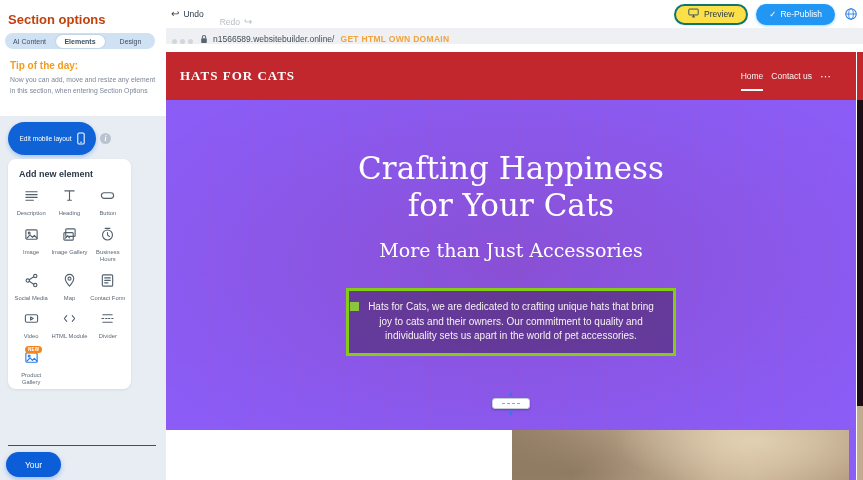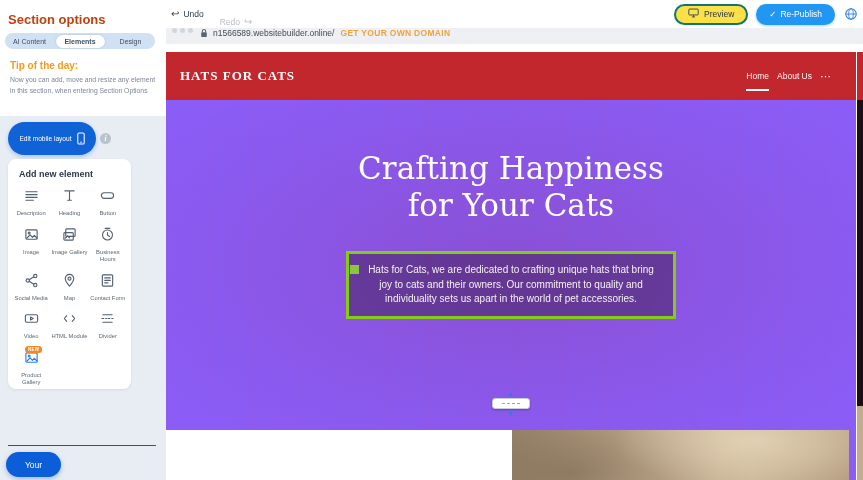--- a/index.html
+++ b/index.html
@@ -36,21 +36,21 @@
   .el-cell { position:relative; display:flex; flex-direction:column; align-items:center; gap:3px; cursor:pointer; }
   .el-icon svg { width:15px; height:15px; stroke:#53606e; fill:none; stroke-width:1.2; stroke-linecap:round; stroke-linejoin:round; }
   .el-icon.blue svg { stroke:#2a7de1; }
   .el-label { font-size:5.8px; color:#5c6876; text-align:center; line-height:1.3; max-width:42px; }
   .new-badge { position:absolute; top:-4px; right:8px; background:#f5861f; color:#fff; font-size:4.5px; font-weight:700; padding:1px 3px; border-radius:5px; letter-spacing:.3px; }
   .divider-line { position:absolute; left:8px; right:10px; top:417px; height:1px; background:#454f5b; }
   .done-btn { position:absolute; top:424px; left:6px; width:55px; height:25px; border-radius:13px; background:#0b5ed7; border:none; color:#fff; font-size:8.5px; display:flex; align-items:center; justify-content:center; cursor:pointer; box-shadow:0 2px 5px rgba(11,94,215,.35); }
 
   
   .main { position:absolute; top:28px; left:166px; right:0; bottom:0; background:#fff; }
-  .browser-bar { position:absolute; top:0; left:0; right:0; height:16px; background:#eef0f3; display:flex; align-items:flex-start; padding-left:6px; }
+  .browser-bar { position:absolute; top:0; left:0; right:0; height:16px; background:#eef0f3; display:flex; align-items:flex-end; padding-left:6px; }
   .dots { display:flex; gap:3px; margin-right:7px; }
   .dot { width:5px; height:5px; border-radius:50%; background:#d2d6db; }
   .lock-wrap { margin-right:5px; display:flex; }
   .url-text { font-size:8.5px; color:#454c55; }
   .domain-cta { font-size:8.5px; font-weight:700; color:#f2a33c; margin-left:6px; letter-spacing:.3px; cursor:pointer; }
 
   .site { position:absolute; top:24px; left:0; right:7px; bottom:0; overflow:hidden; }
   .site-header { height:48px; background:#c1272d; display:flex; align-items:center; }
   .site-logo { margin-left:14px; font-size:13px; font-weight:700; color:#fff; letter-spacing:1px; font-family:"Liberation Serif", serif; }
   .site-nav { margin-left:auto; display:flex; align-items:center; gap:8px; margin-right:24px; font-size:8.5px; color:#fff; height:48px; }
@@ -267,36 +267,37 @@
         <span class="dot"></span>
         <span class="dot"></span>
       </div>
       <span class="lock-wrap">
         <svg width="8" height="10" viewBox="0 0 10 12">
             <rect x="1.5" y="5" width="7" height="6" rx="1" fill="#5a6470"></rect>
             <path d="M3 5V3.5a2 2 0 0 1 4 0V5" fill="none" stroke="#5a6470" stroke-width="1.3"></path>
           </svg>
       </span>
       <span class="url-text">n1566589.websitebuilder.online/</span>
-      <span class="domain-cta">GET YOUR OWN DOMAIN</span>
+      <span class="domain-cta">GET HTML OWN DOMAIN</span>
     </div>
 
     <div class="site">
 
       <div class="site-header">
         <div class="site-logo">HATS FOR CATS</div>
         <nav class="site-nav">
           <span class="nav-item active">Home</span>
-          <span class="nav-item">About Us</span>
+          <span class="nav-item">Contact us</span>
           <span class="nav-more">⋯</span>
         </nav>
       </div>
 
       <div class="hero">
         <h1 class="hero-heading">Crafting Happiness for Your Cats</h1>
+        <h2 class="hero-sub">More than Just Accessories</h2>
         <div class="hero-box">
           <span class="box-handle"></span>
           <span>Hats for Cats, we are dedicated to crafting unique hats that bring joy to cats and their owners. Our commitment to quality and individuality sets us apart in the world of pet accessories.</span>
         </div>
       </div>
 
       <div class="below">
         <div class="below-img"></div>
       </div>
 

